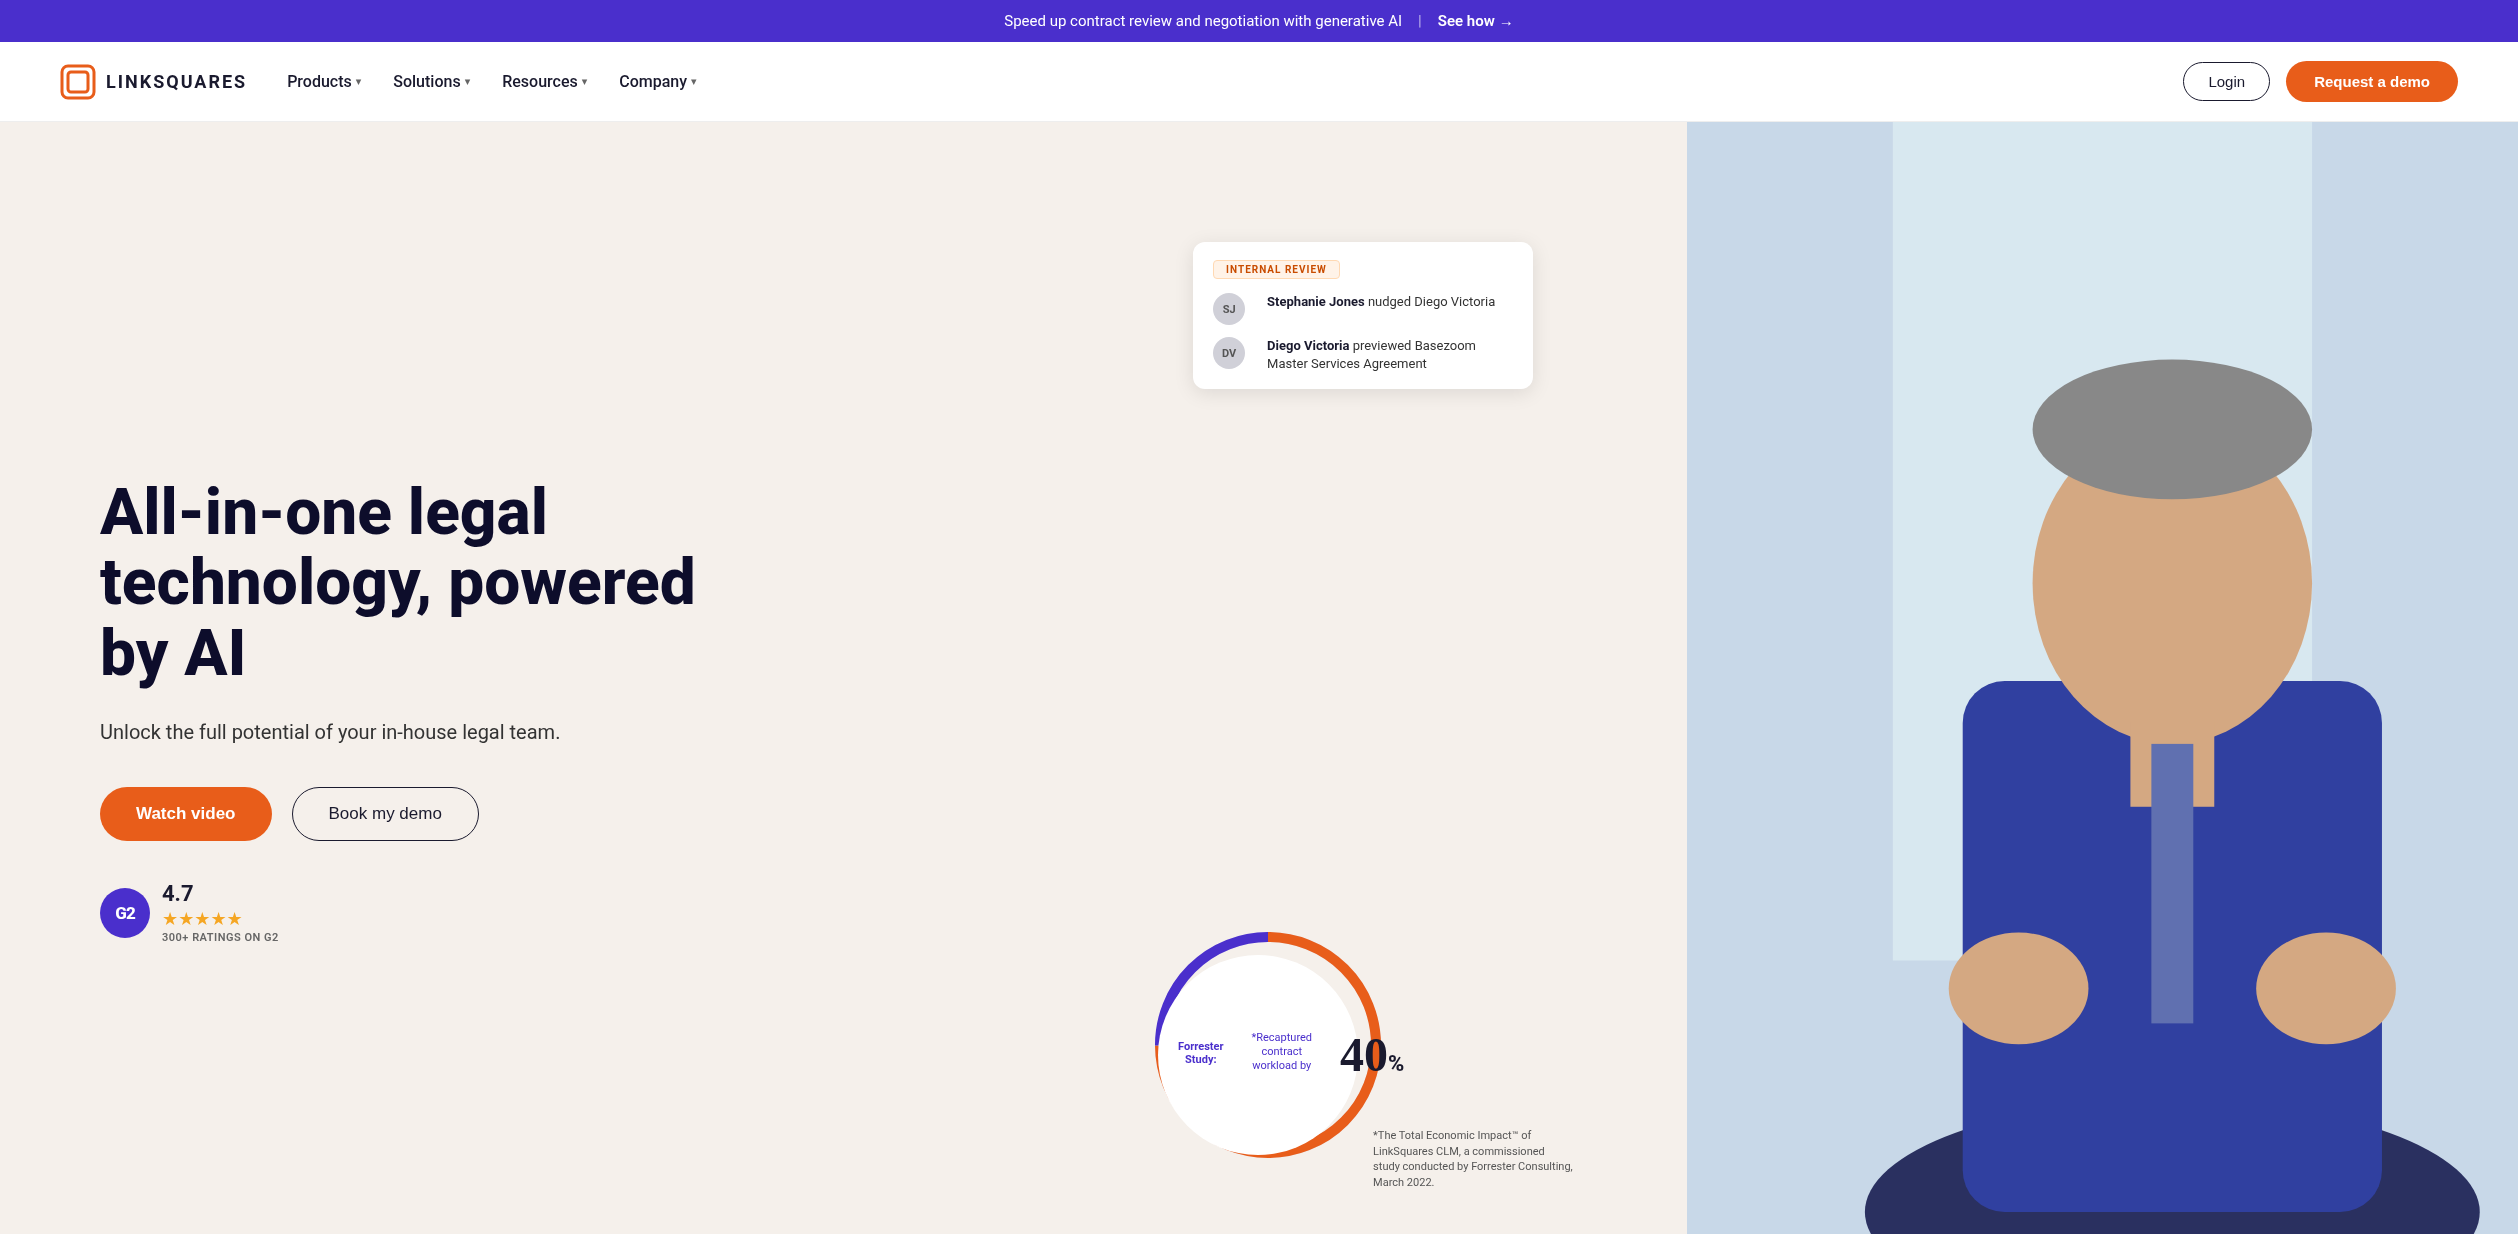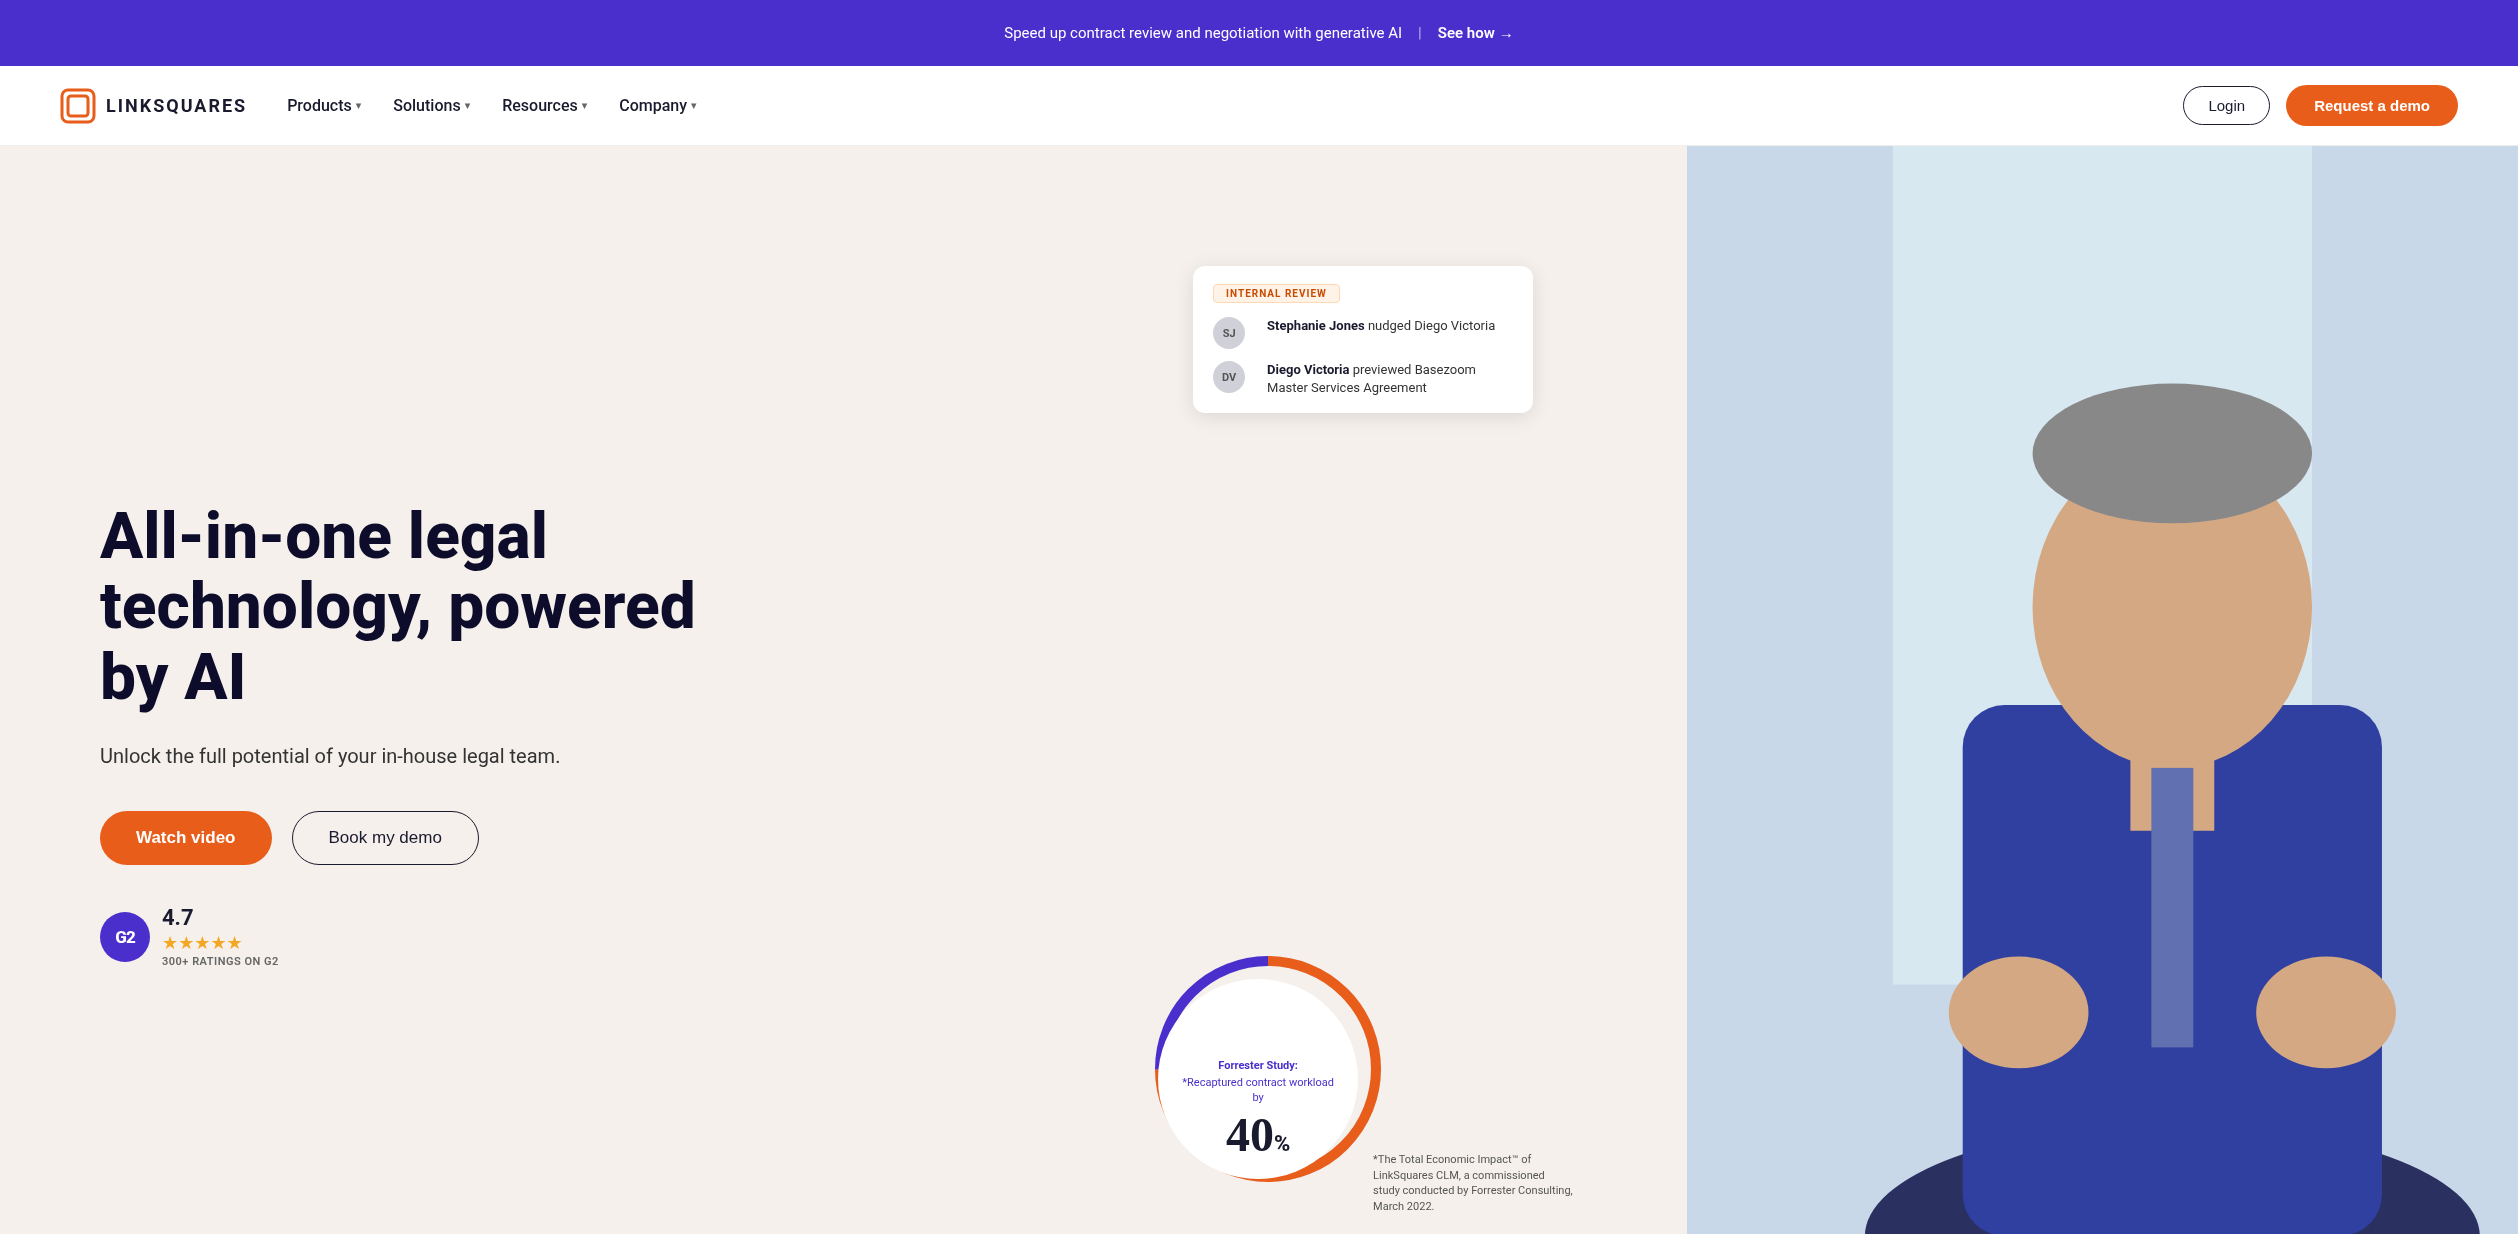--- a/index.html
+++ b/index.html
@@ -3,21 +3,21 @@
   <meta charset="utf-8">
   <style>
     * { margin: 0; padding: 0; box-sizing: border-box; }
     body { font-family: -apple-system, BlinkMacSystemFont, 'Segoe UI', Roboto, sans-serif; background: #f5f0eb; overflow-x: hidden; }
 
     
     .top-banner {
       background: #4a2fcc;
       color: white;
       text-align: center;
-      padding: 24px 20px;
+      padding: 12px 20px;
       font-size: 15px;
       display: flex;
       align-items: center;
       justify-content: center;
       gap: 16px;
     }
     .top-banner .banner-text { font-weight: 400; }
     .banner-divider { opacity: 0.6; }
     .see-how-link {
       color: white;
@@ -247,26 +247,27 @@
     }
     .forrester-inner {
       position: absolute;
       bottom: 85px;
       left: 25px;
       width: 200px;
       height: 200px;
       background: white;
       border-radius: 50%;
       display: flex;
-      flex-direction: column;
-      align-items: center;
-      justify-content: flex-end;
+      flex-direction: row;
+      align-items: center;
+      justify-content: flex-start;
       text-align: center;
       padding: 20px;
       z-index: 10;
+      gap: 28px;
     }
     .forrester-label {
       font-size: 11px;
       font-weight: 700;
       color: #4a2fcc;
       margin-bottom: 4px;
     }
     .forrester-sub {
       font-size: 11px;
       color: #4a2fcc;

